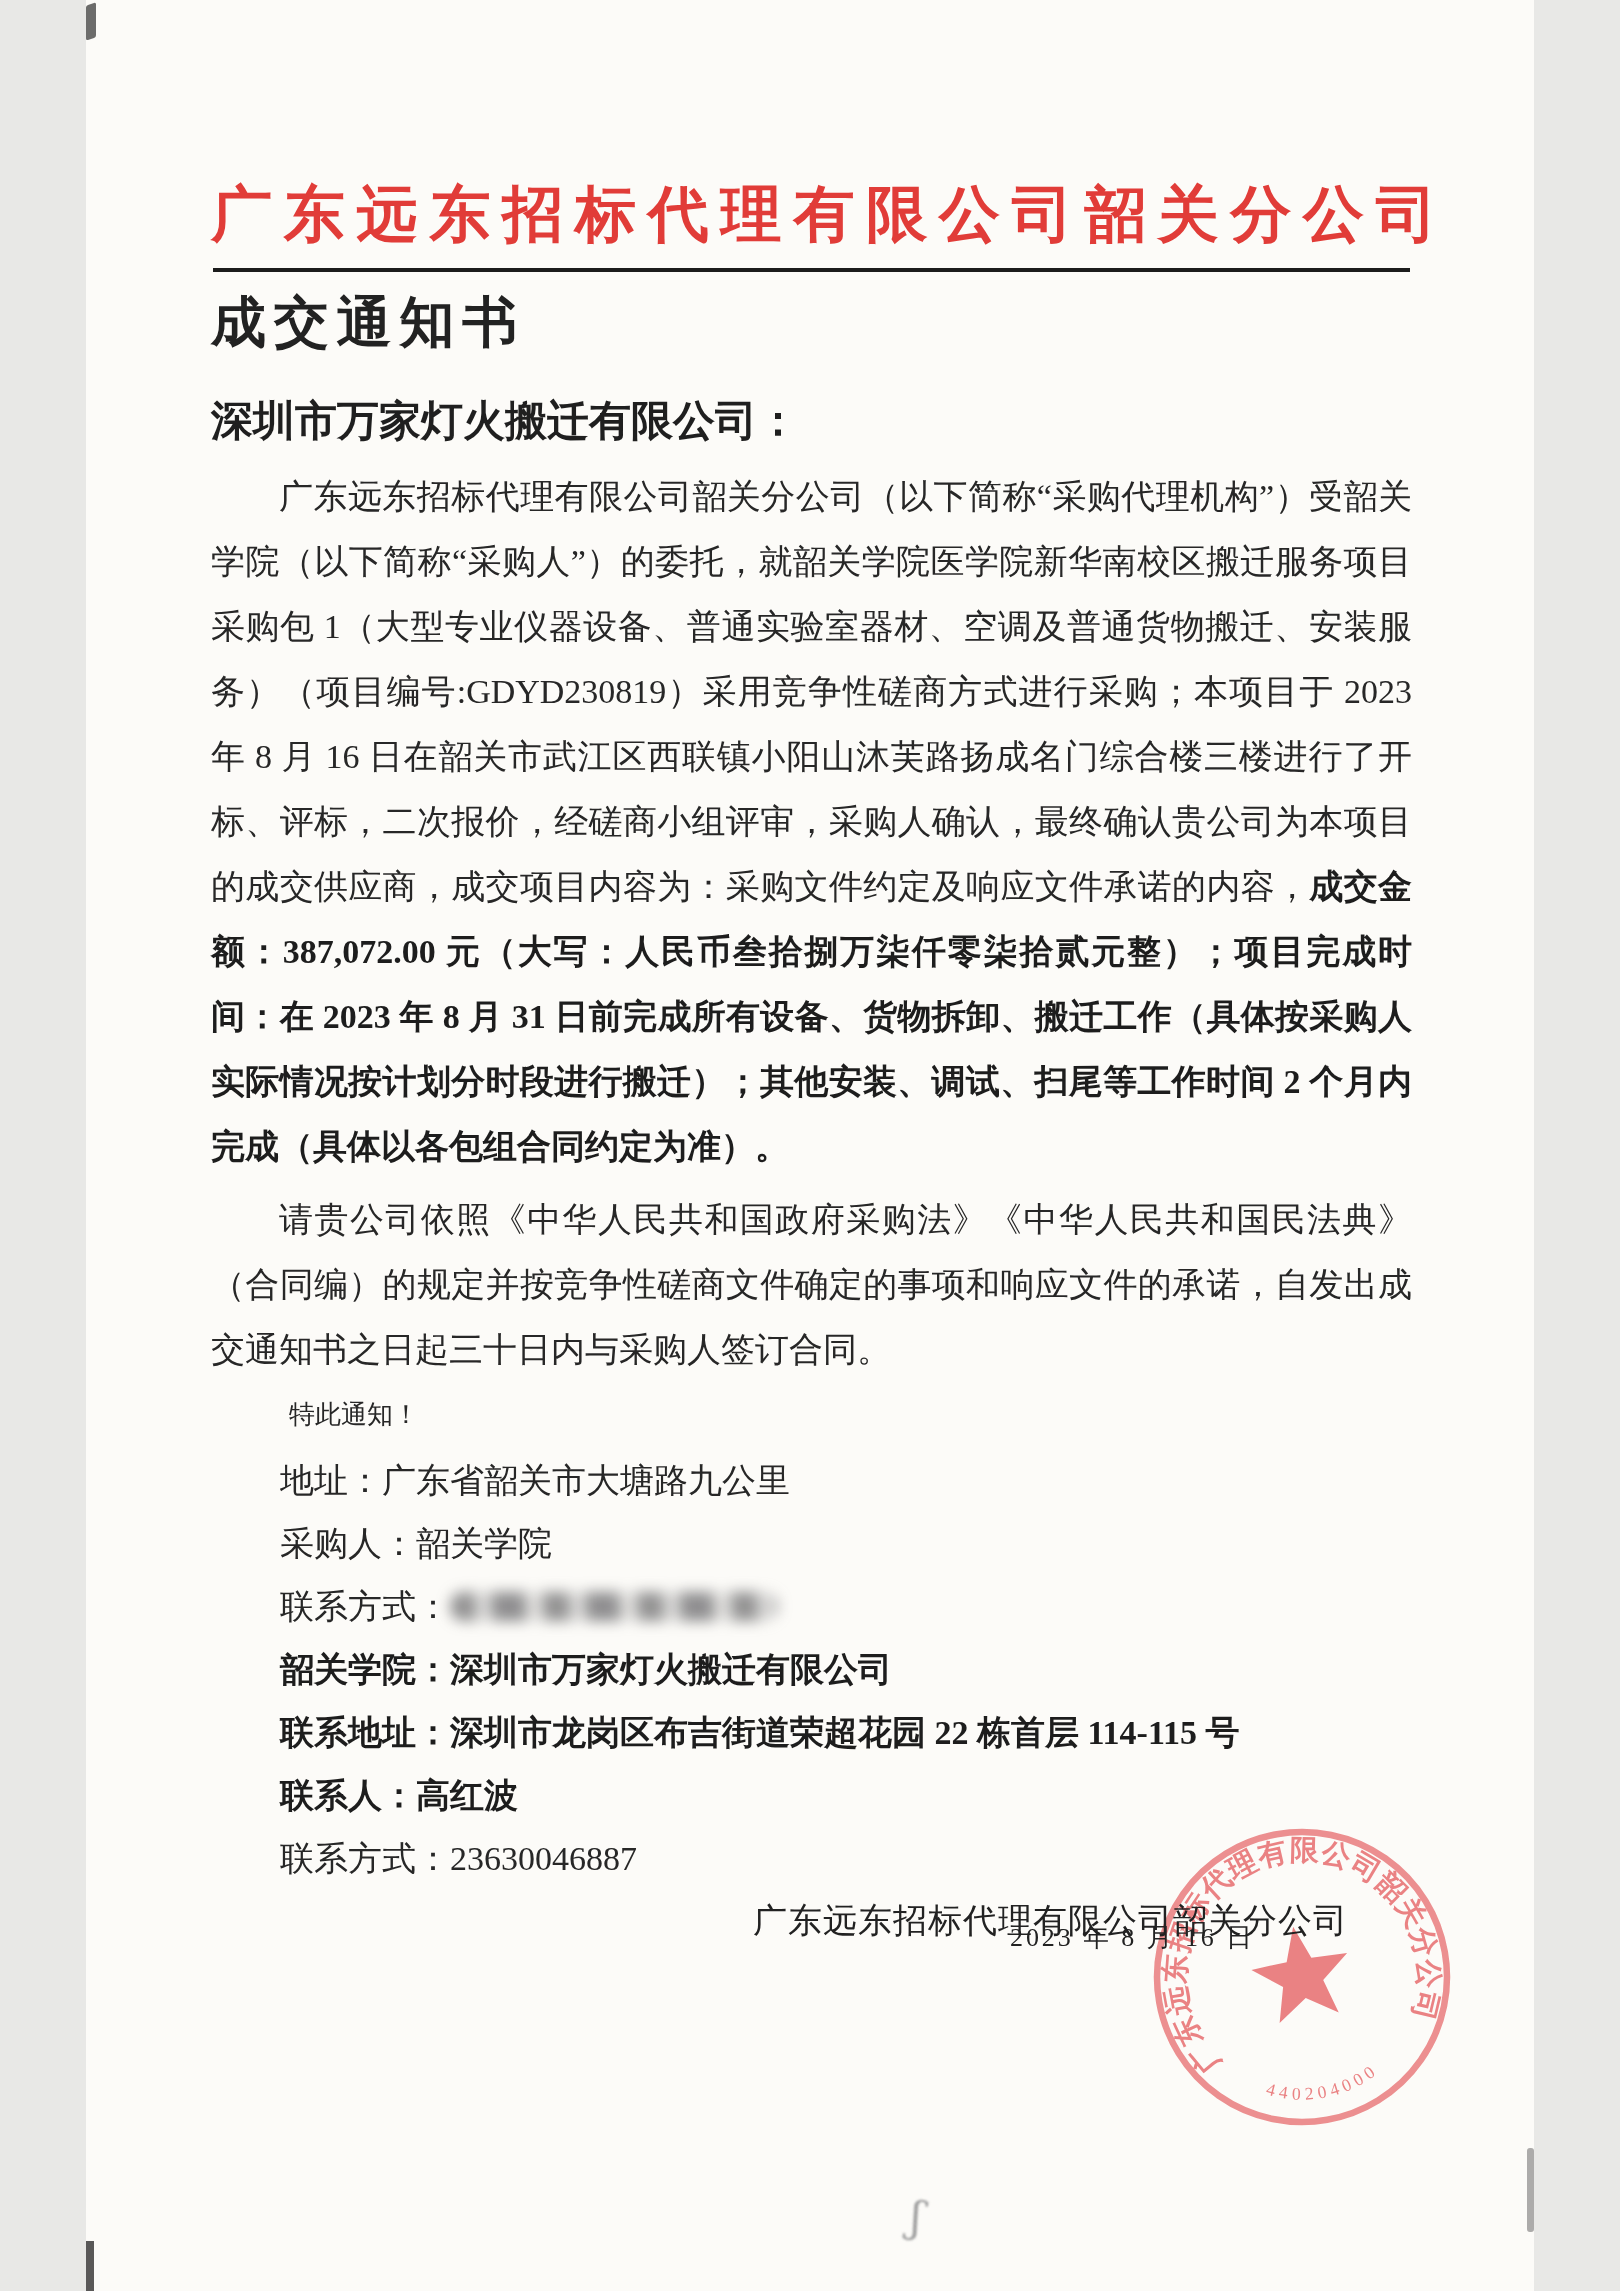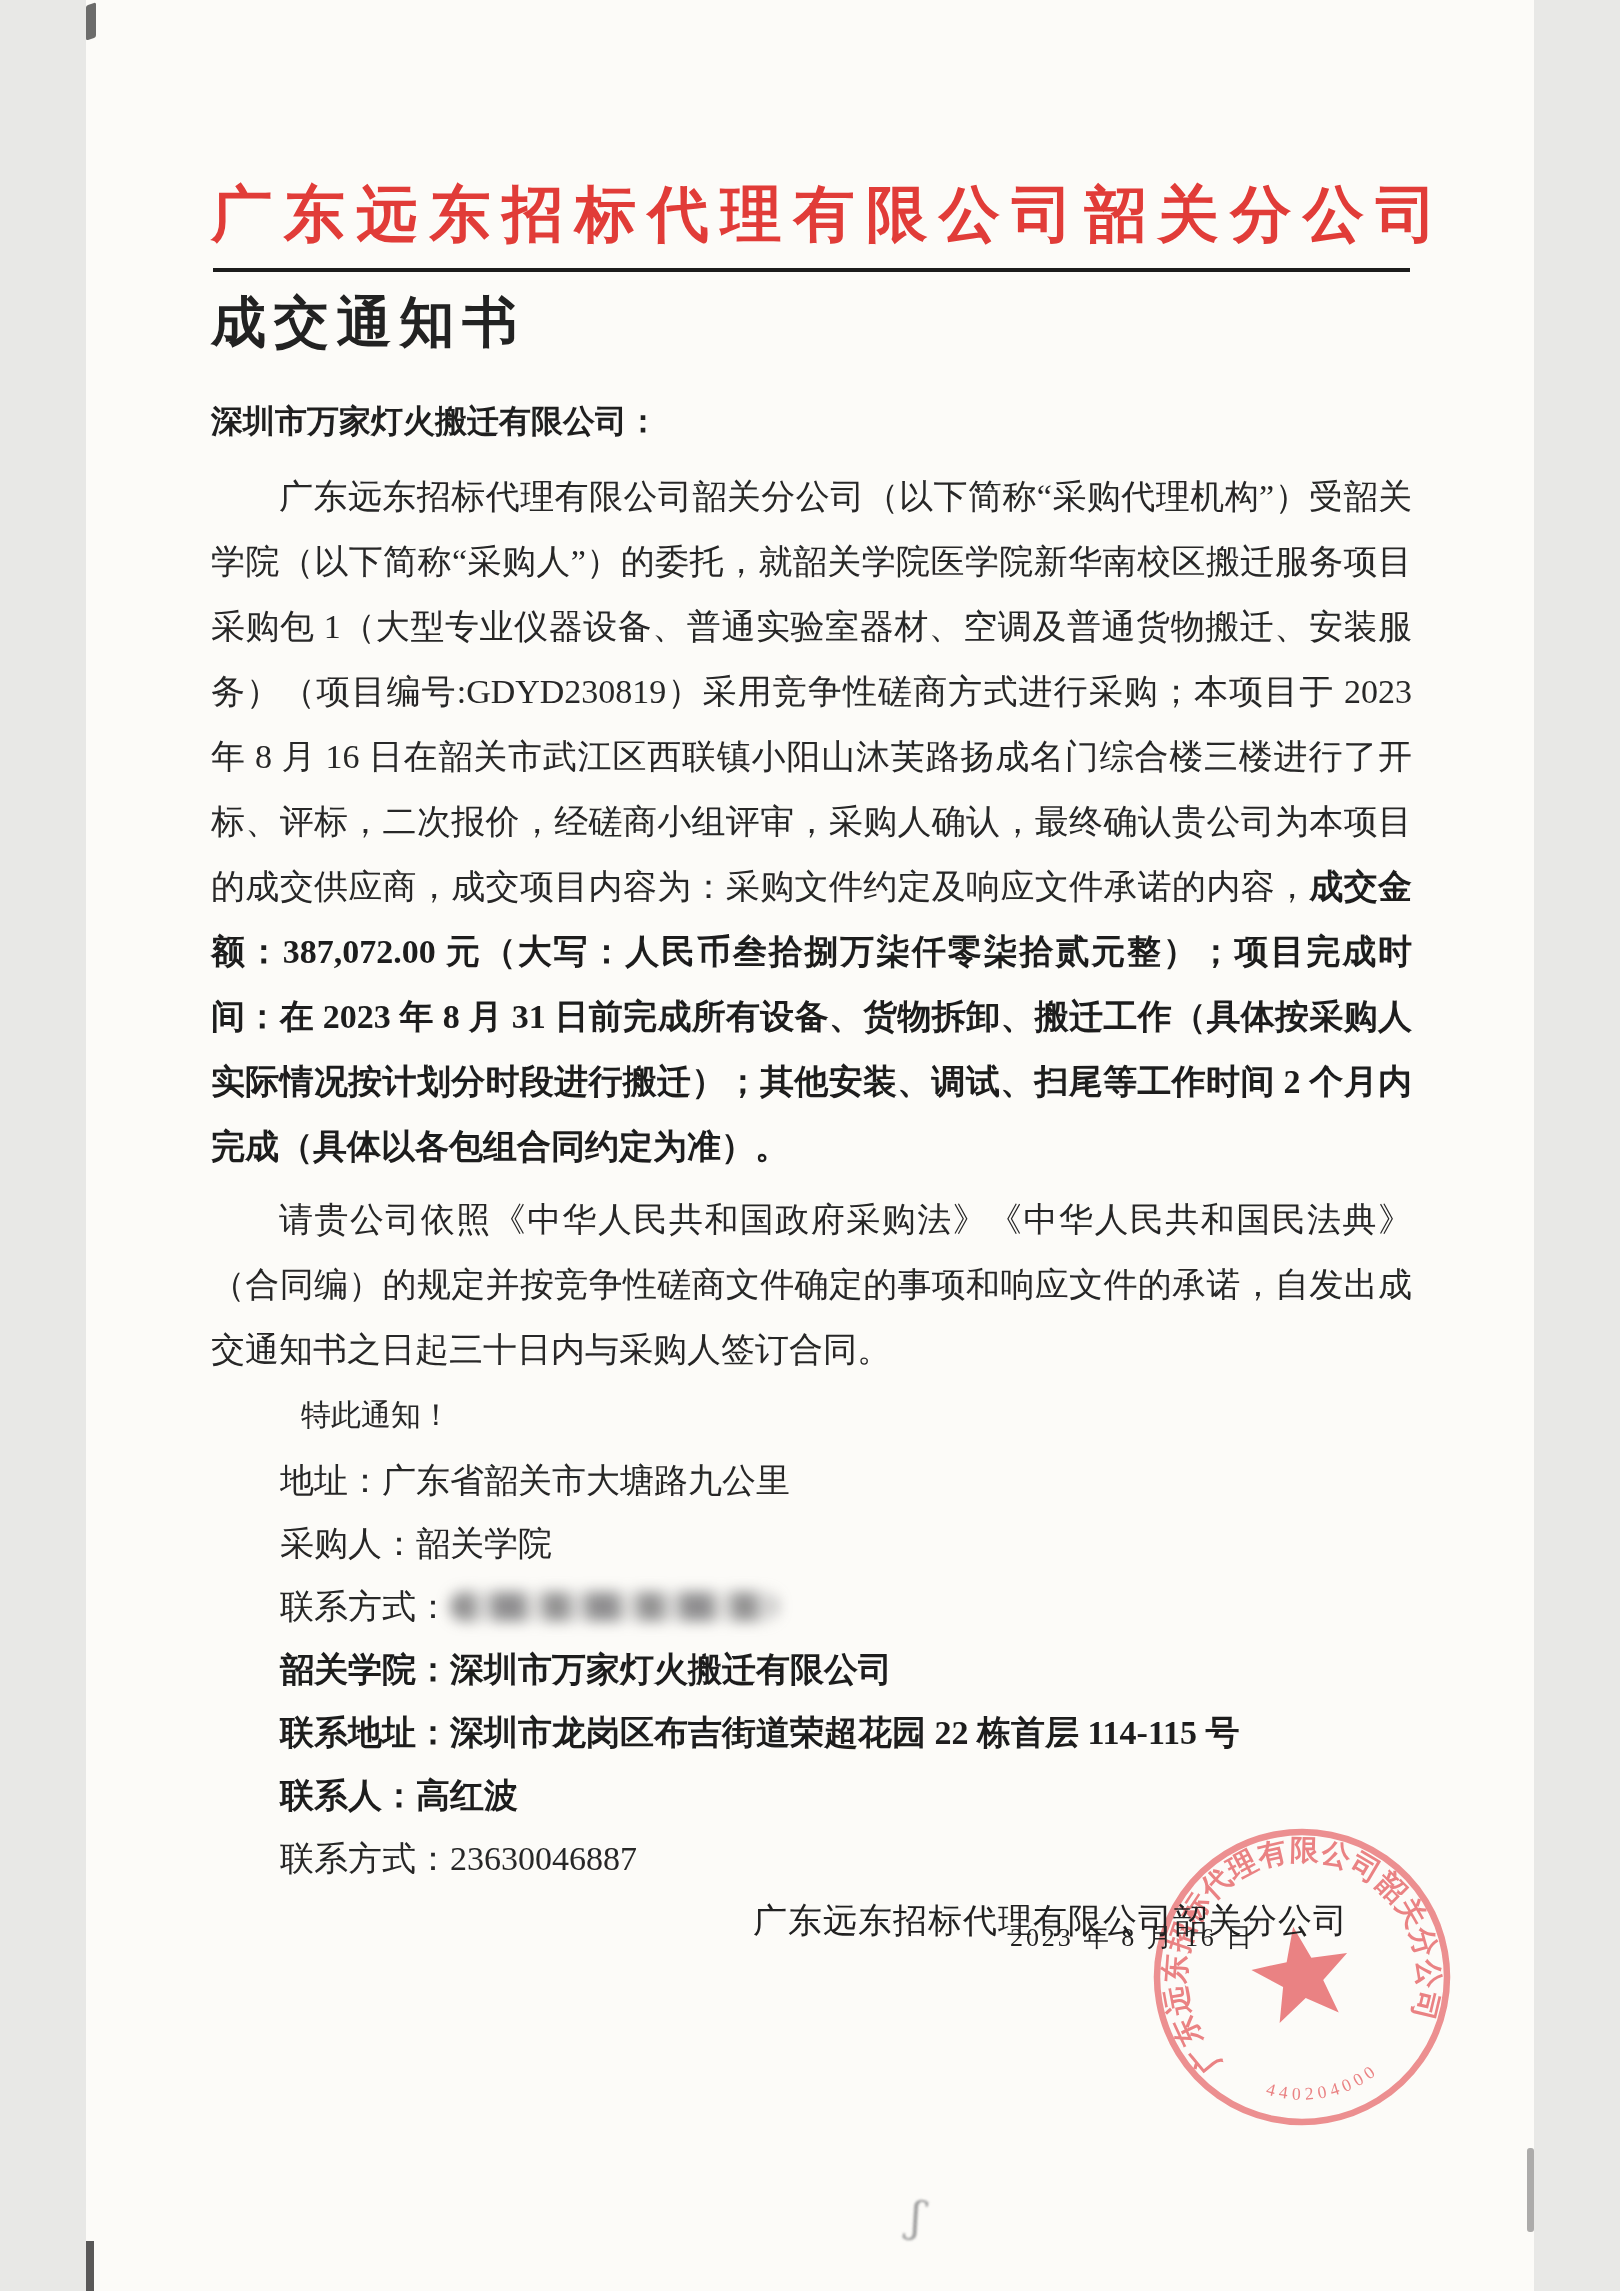--- a/index.html
+++ b/index.html
@@ -37,39 +37,39 @@
     margin-top:15.7px;
     font-size:55px;
     font-weight:bold;
     letter-spacing:7.8px;
     color:#222;
     line-height:1.3;
   }
   
   .addressee{
     margin-top:41px;
-    font-size:32px;
+    font-size:42px;
     font-weight:bold;
     line-height:43px;
     color:#1f1f1f;
   }
   .para{
     margin:0;
     font-size:34px;
     line-height:65px;
     text-align:justify;
     text-indent:2em;
     color:#272727;
   }
   .para1{margin-top:21.6px;}
   .para2{margin-top:7.8px;}
   .para .bold-run{font-weight:bold;color:#1d1d1d;}
   .notice{
     margin:0;
-    font-size:30px;
+    font-size:26px;
     line-height:65px;
     text-indent:3em;
     color:#272727;
   }
   
   .contacts{margin-top:2px;}
   .contact-row{
     margin-left:69px;
     font-size:34px;
     line-height:63px;

